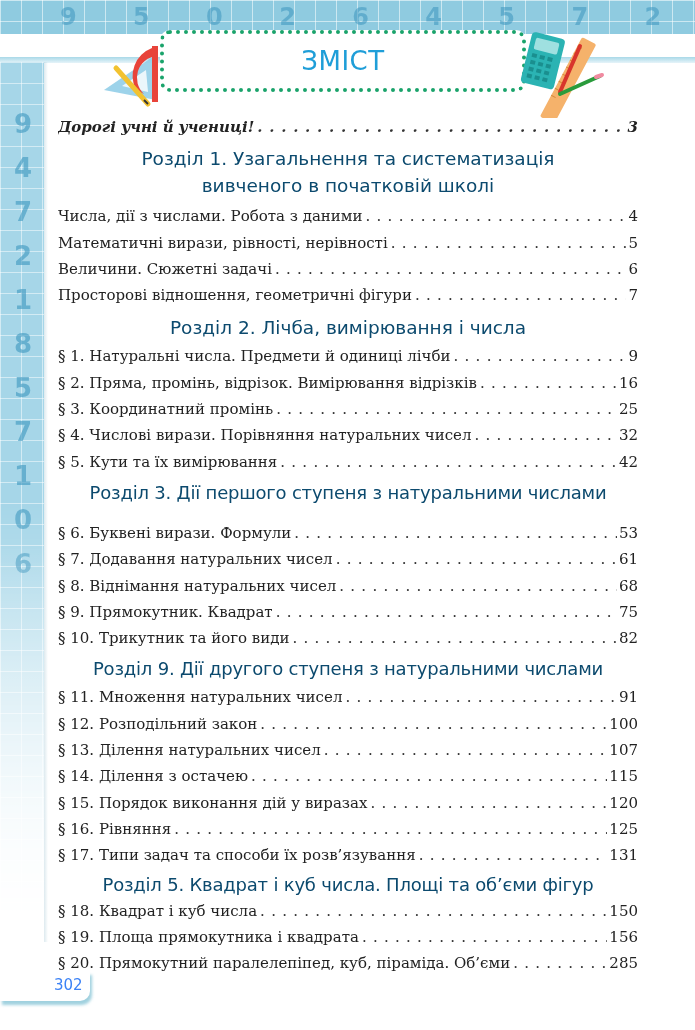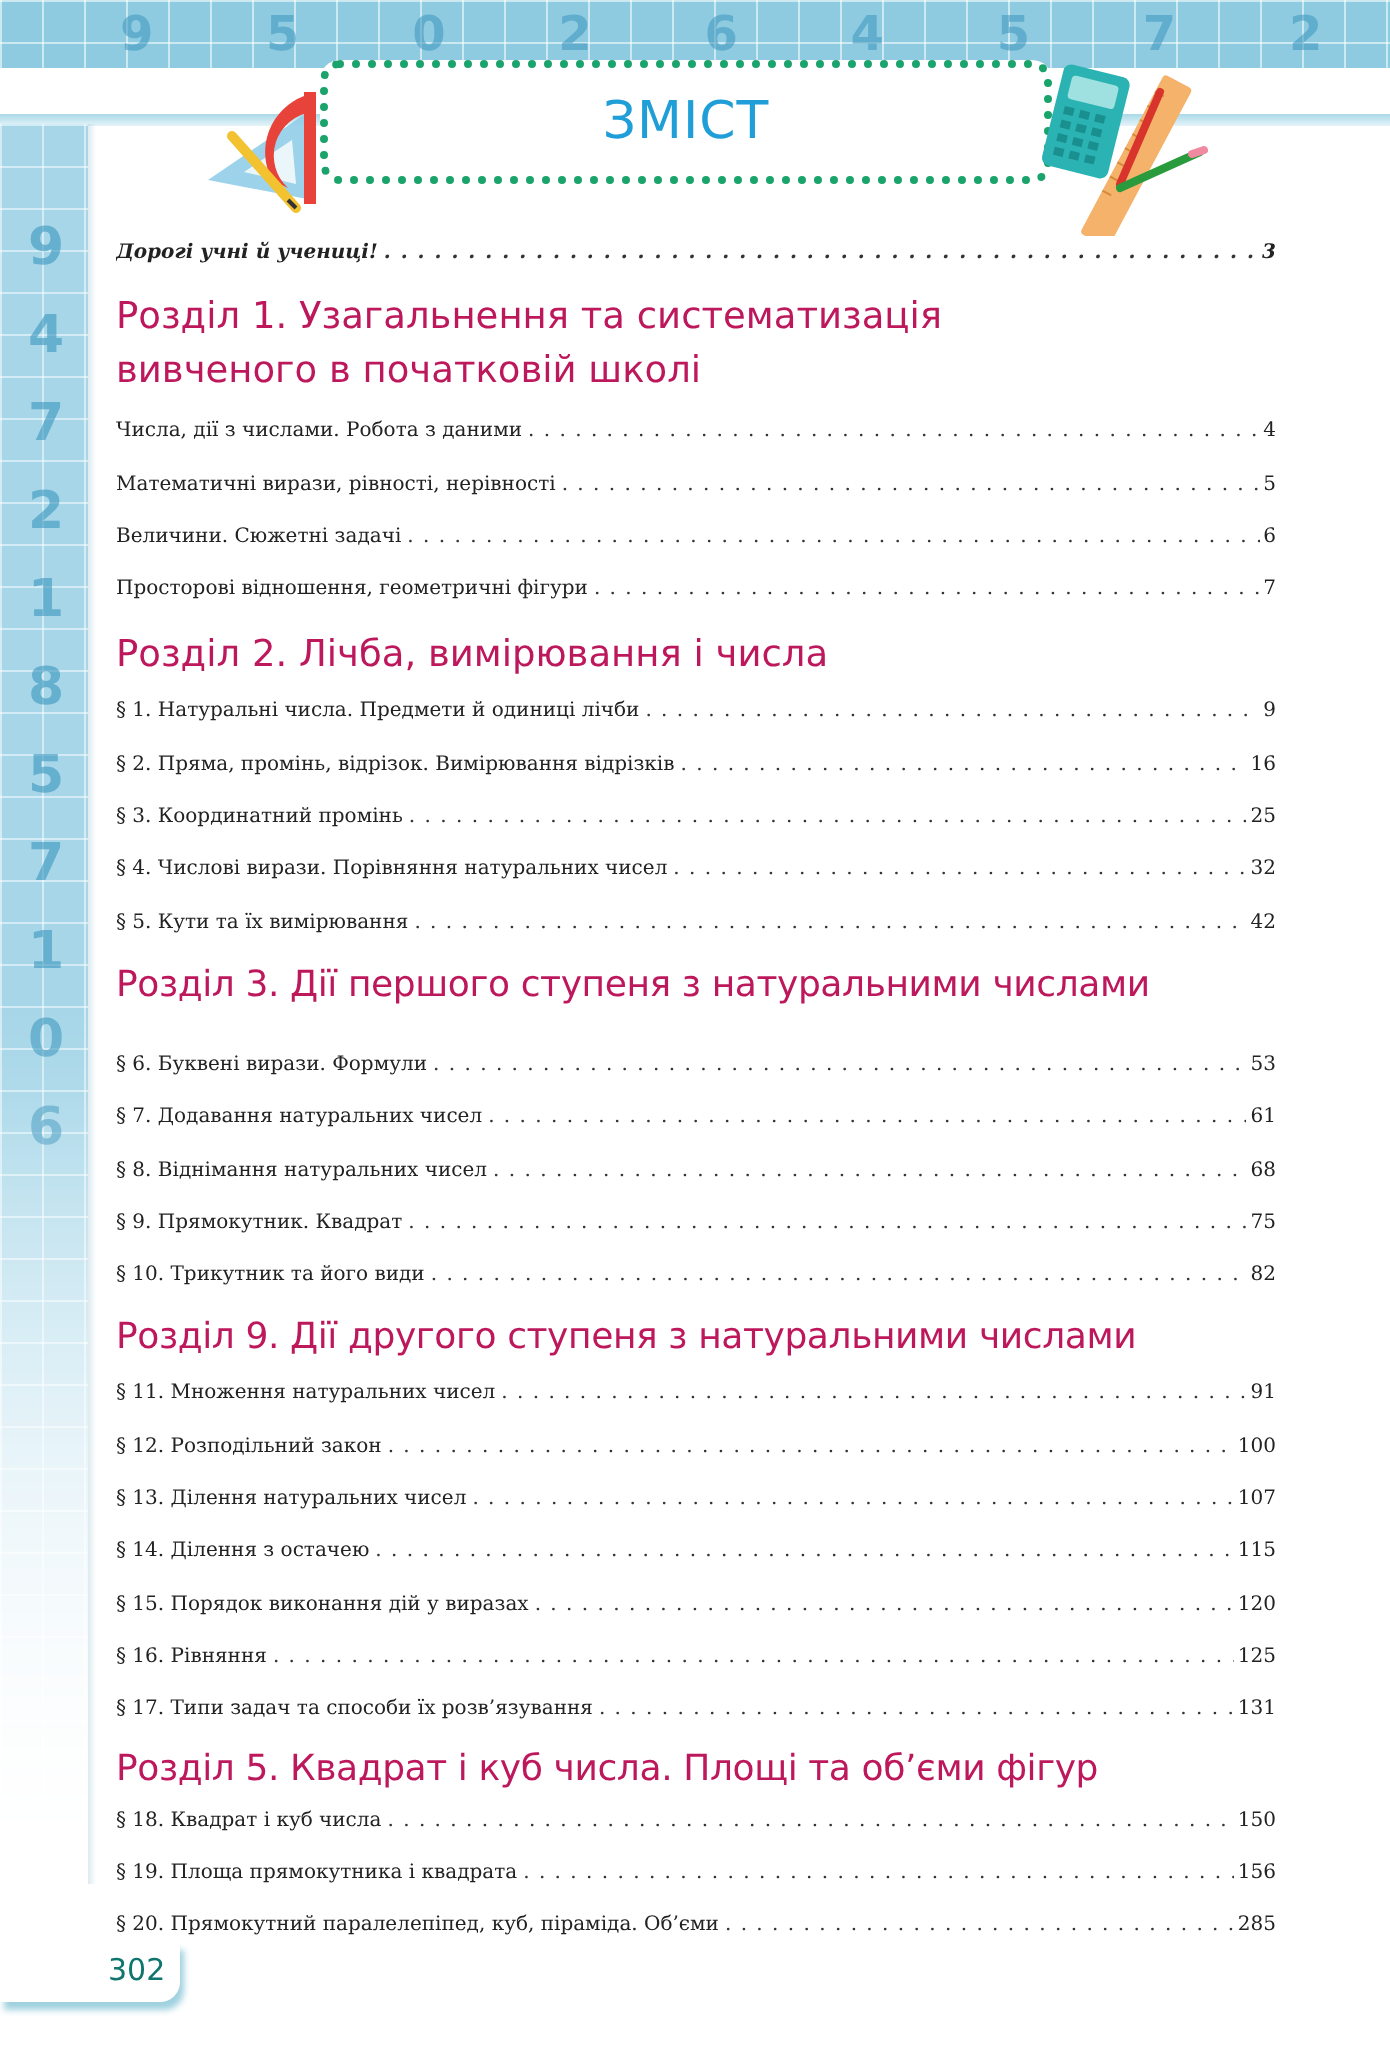--- a/index.html
+++ b/index.html
@@ -68,52 +68,52 @@
     }
 
     
     .deco-left { position: absolute; left: 96px; top: 38px; width: 70px; height: 70px; }
     .deco-right { position: absolute; left: 520px; top: 30px; width: 90px; height: 88px; }
 
     
     .toc { position: absolute; left: 58px; top: 114px; width: 580px; }
     .entry {
       display: flex; align-items: baseline; height: 26.3px;
-      font-size: 10px; line-height: 26.3px; color: #222;
+      font-size: 15px; line-height: 26.3px; color: #222;
       white-space: nowrap; overflow: hidden;
     }
     .entry .label { flex: 0 0 auto; padding-right: 3px; }
     .entry .dots {
       flex: 1 1 auto; overflow: hidden; letter-spacing: 4.2px; color: #333;
     }
     .entry .dots::before {
       content: ". . . . . . . . . . . . . . . . . . . . . . . . . . . . . . . . . . . . . . . . . . . . . . . . . . . . . . . . . . . . . . . . . . . . . . . . . . . . . . . . . . . . . . . . . . . . . . . . . . . . . . . . . . . . . . .";
       letter-spacing: 0; word-spacing: 1.5px;
     }
     .entry .page { flex: 0 0 auto; padding-left: 2px; text-align: right; }
     .entry.intro { font-style: italic; font-weight: bold; }
     .section-title {
-      font-family: "DejaVu Sans", sans-serif; color: #be185d;
-      font-size: 18.5px; line-height: 27px;
+      font-family: "DejaVu Sans", sans-serif; color: #0c4a6e;
+      text-align: center; font-size: 18.5px; line-height: 27px;
     }
     .sec1 { margin-top: 5px; margin-bottom: 4px; }
     .sec2 { margin-top: 6px; margin-bottom: 2px; }
     .sec3 { margin-top: 4px; margin-bottom: 14px; font-size: 18px; letter-spacing: -0.2px; }
     .sec4 { margin-top: 4px; margin-bottom: 2px; font-size: 18px; letter-spacing: -0.2px; }
     .sec5 { margin-top: 2px; margin-bottom: 0; font-size: 18px; letter-spacing: -0.2px; }
 
     
     .page-tab {
       position: absolute; left: 0; top: 971px; width: 90px; height: 30px;
       background: #ffffff; border-radius: 0 0 10px 0;
       box-shadow: 2px 4px 3px rgba(120,190,210,0.7);
     }
     .page-num {
       position: absolute; left: 54px; top: 976px;
-      font-family: "DejaVu Sans", sans-serif; font-size: 15px; color: #0f766e;
+      font-family: "DejaVu Sans", sans-serif; font-size: 15px; color: #3b82f6;
     }
   </style>
 </head>
 <body>
 
 <div class="top-strip">
   <div class="digits">9 5 0 2 6 4 5 7 2 6 5 2 1 8 0</div>
 </div>
 <div class="title-band"></div>
 <div class="title-band-shadow"></div>

